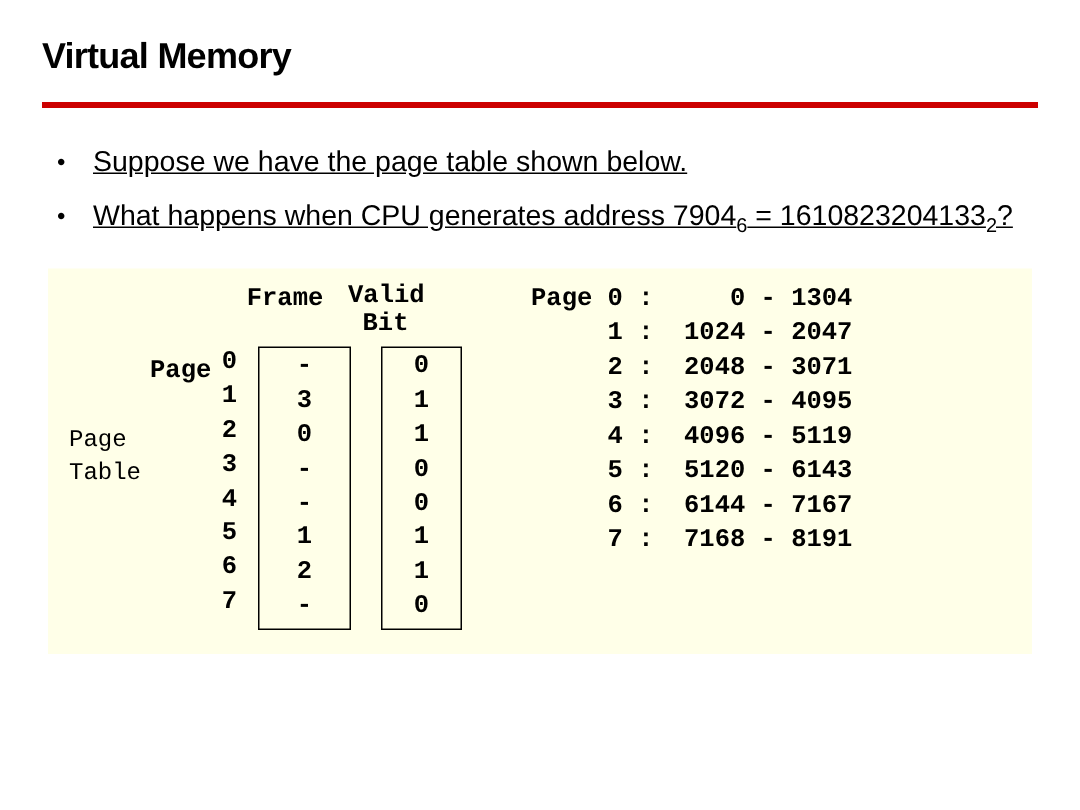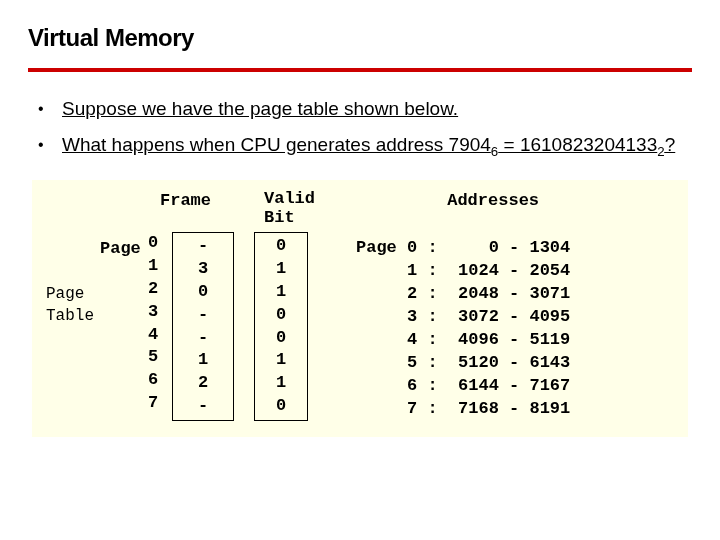--- a/index.html
+++ b/index.html
@@ -81,34 +81,35 @@
     justify-content: flex-end;
   }
   .num-col, .frame-col, .valid-col {
     display: flex;
     flex-direction: column;
     text-align: center;
   }
   .num-col { margin-left: 4px; width: 18px; }
   .hdr {
     font-weight: bold;
+    text-align: center;
     padding: 0 6px 4px 6px;
     white-space: pre;
   }
   .boxcol {
     border: 1.5px solid #000;
     padding: 2px 16px;
     margin: 0 10px;
     text-align: center;
   }
   .boxcol .cell {
     display: block;
   }
   .framehdr { width: 60px; }
-  .validhdr { width: 50px; line-height: 1.1; margin-left: 32px; }
+  .validhdr { width: 50px; line-height: 1.1; }
   .right-block {
     display: flex;
     gap: 8px;
   }
   .right-block .hdr-row {
     font-weight: bold;
     text-align: center;
     padding-bottom: 4px;
   }
   .addr-row {
@@ -190,24 +191,23 @@
             <span class="cell">0</span>
             <span class="cell">1</span>
             <span class="cell">1</span>
             <span class="cell">0</span>
           </div>
         </div>
       </div>
     </div>
 
     <div class="right-block" style="flex-direction:column;">
-      <div class="hdr-row" style="padding-left:60px; padding-bottom:16px;">Addresses</div>
       <div id="addr-rows">
           <div class="addr-row">Page 0 :     0 - 1304</div>
-          <div class="addr-row">     1 :  1024 - 2054</div>
+          <div class="addr-row">     1 :  1024 - 2047</div>
           <div class="addr-row">     2 :  2048 - 3071</div>
           <div class="addr-row">     3 :  3072 - 4095</div>
           <div class="addr-row">     4 :  4096 - 5119</div>
           <div class="addr-row">     5 :  5120 - 6143</div>
           <div class="addr-row">     6 :  6144 - 7167</div>
           <div class="addr-row">     7 :  7168 - 8191</div>
         </div>
     </div>
   </div>
 </div>

